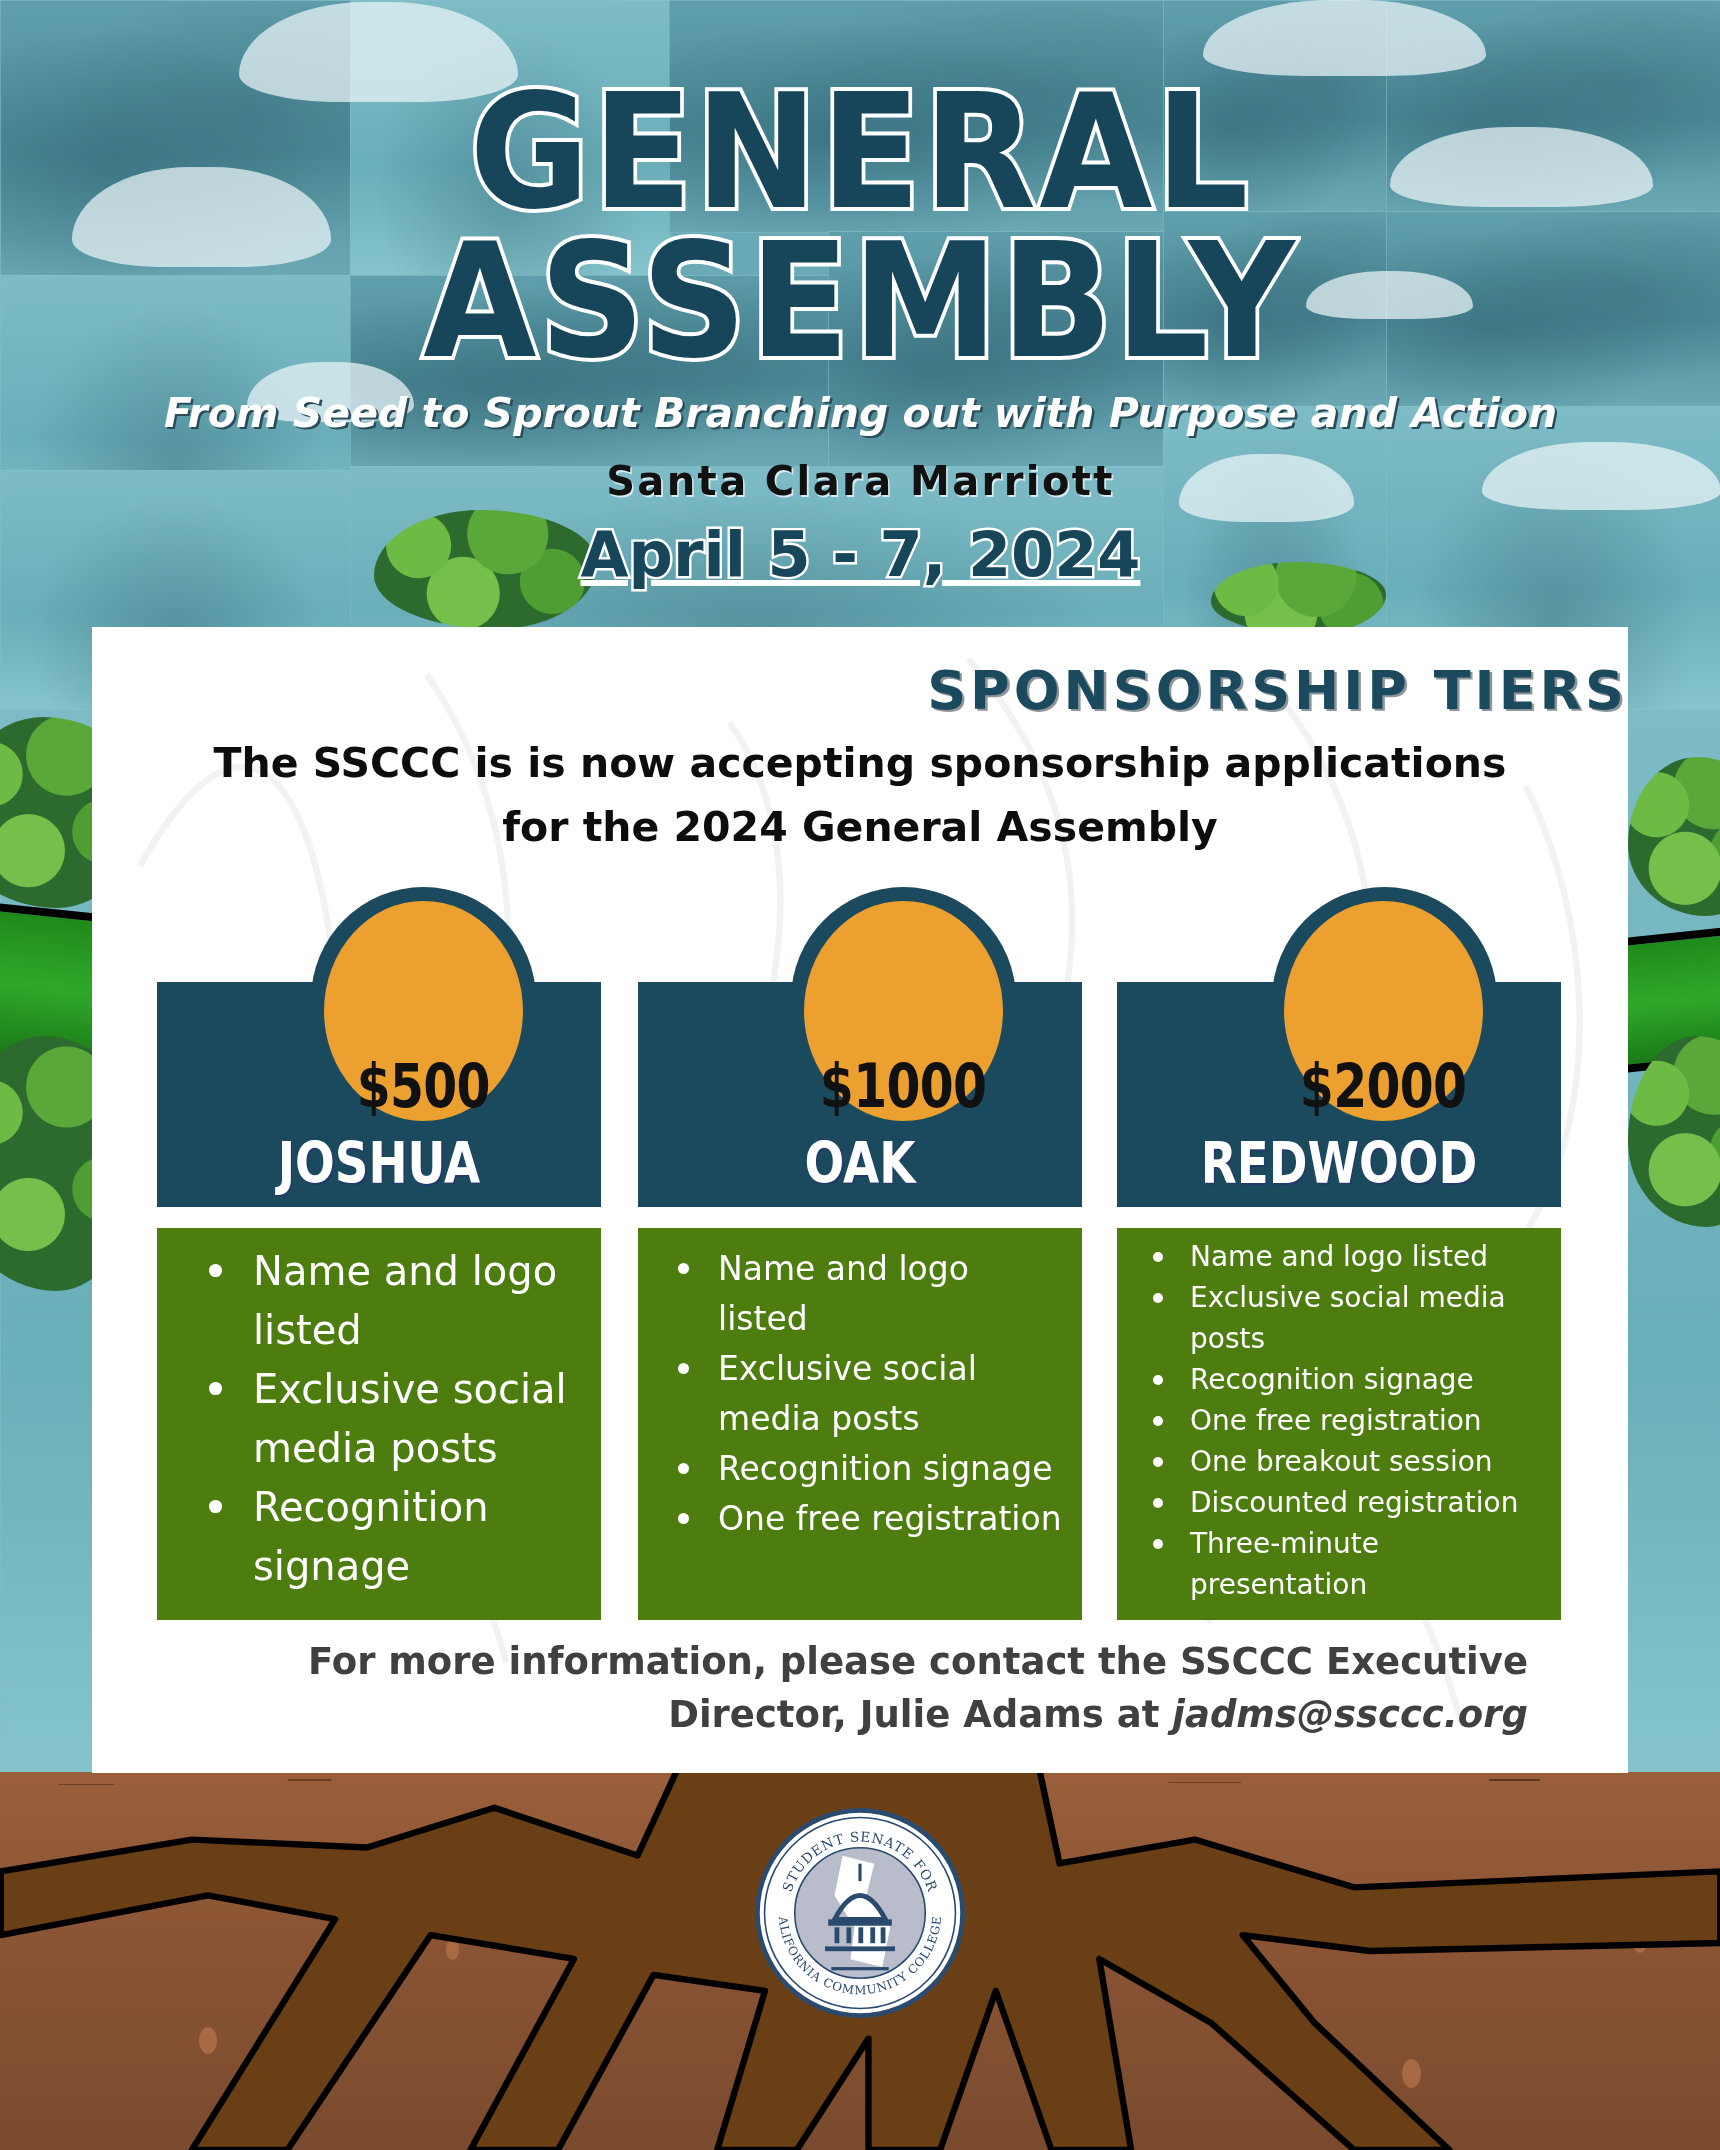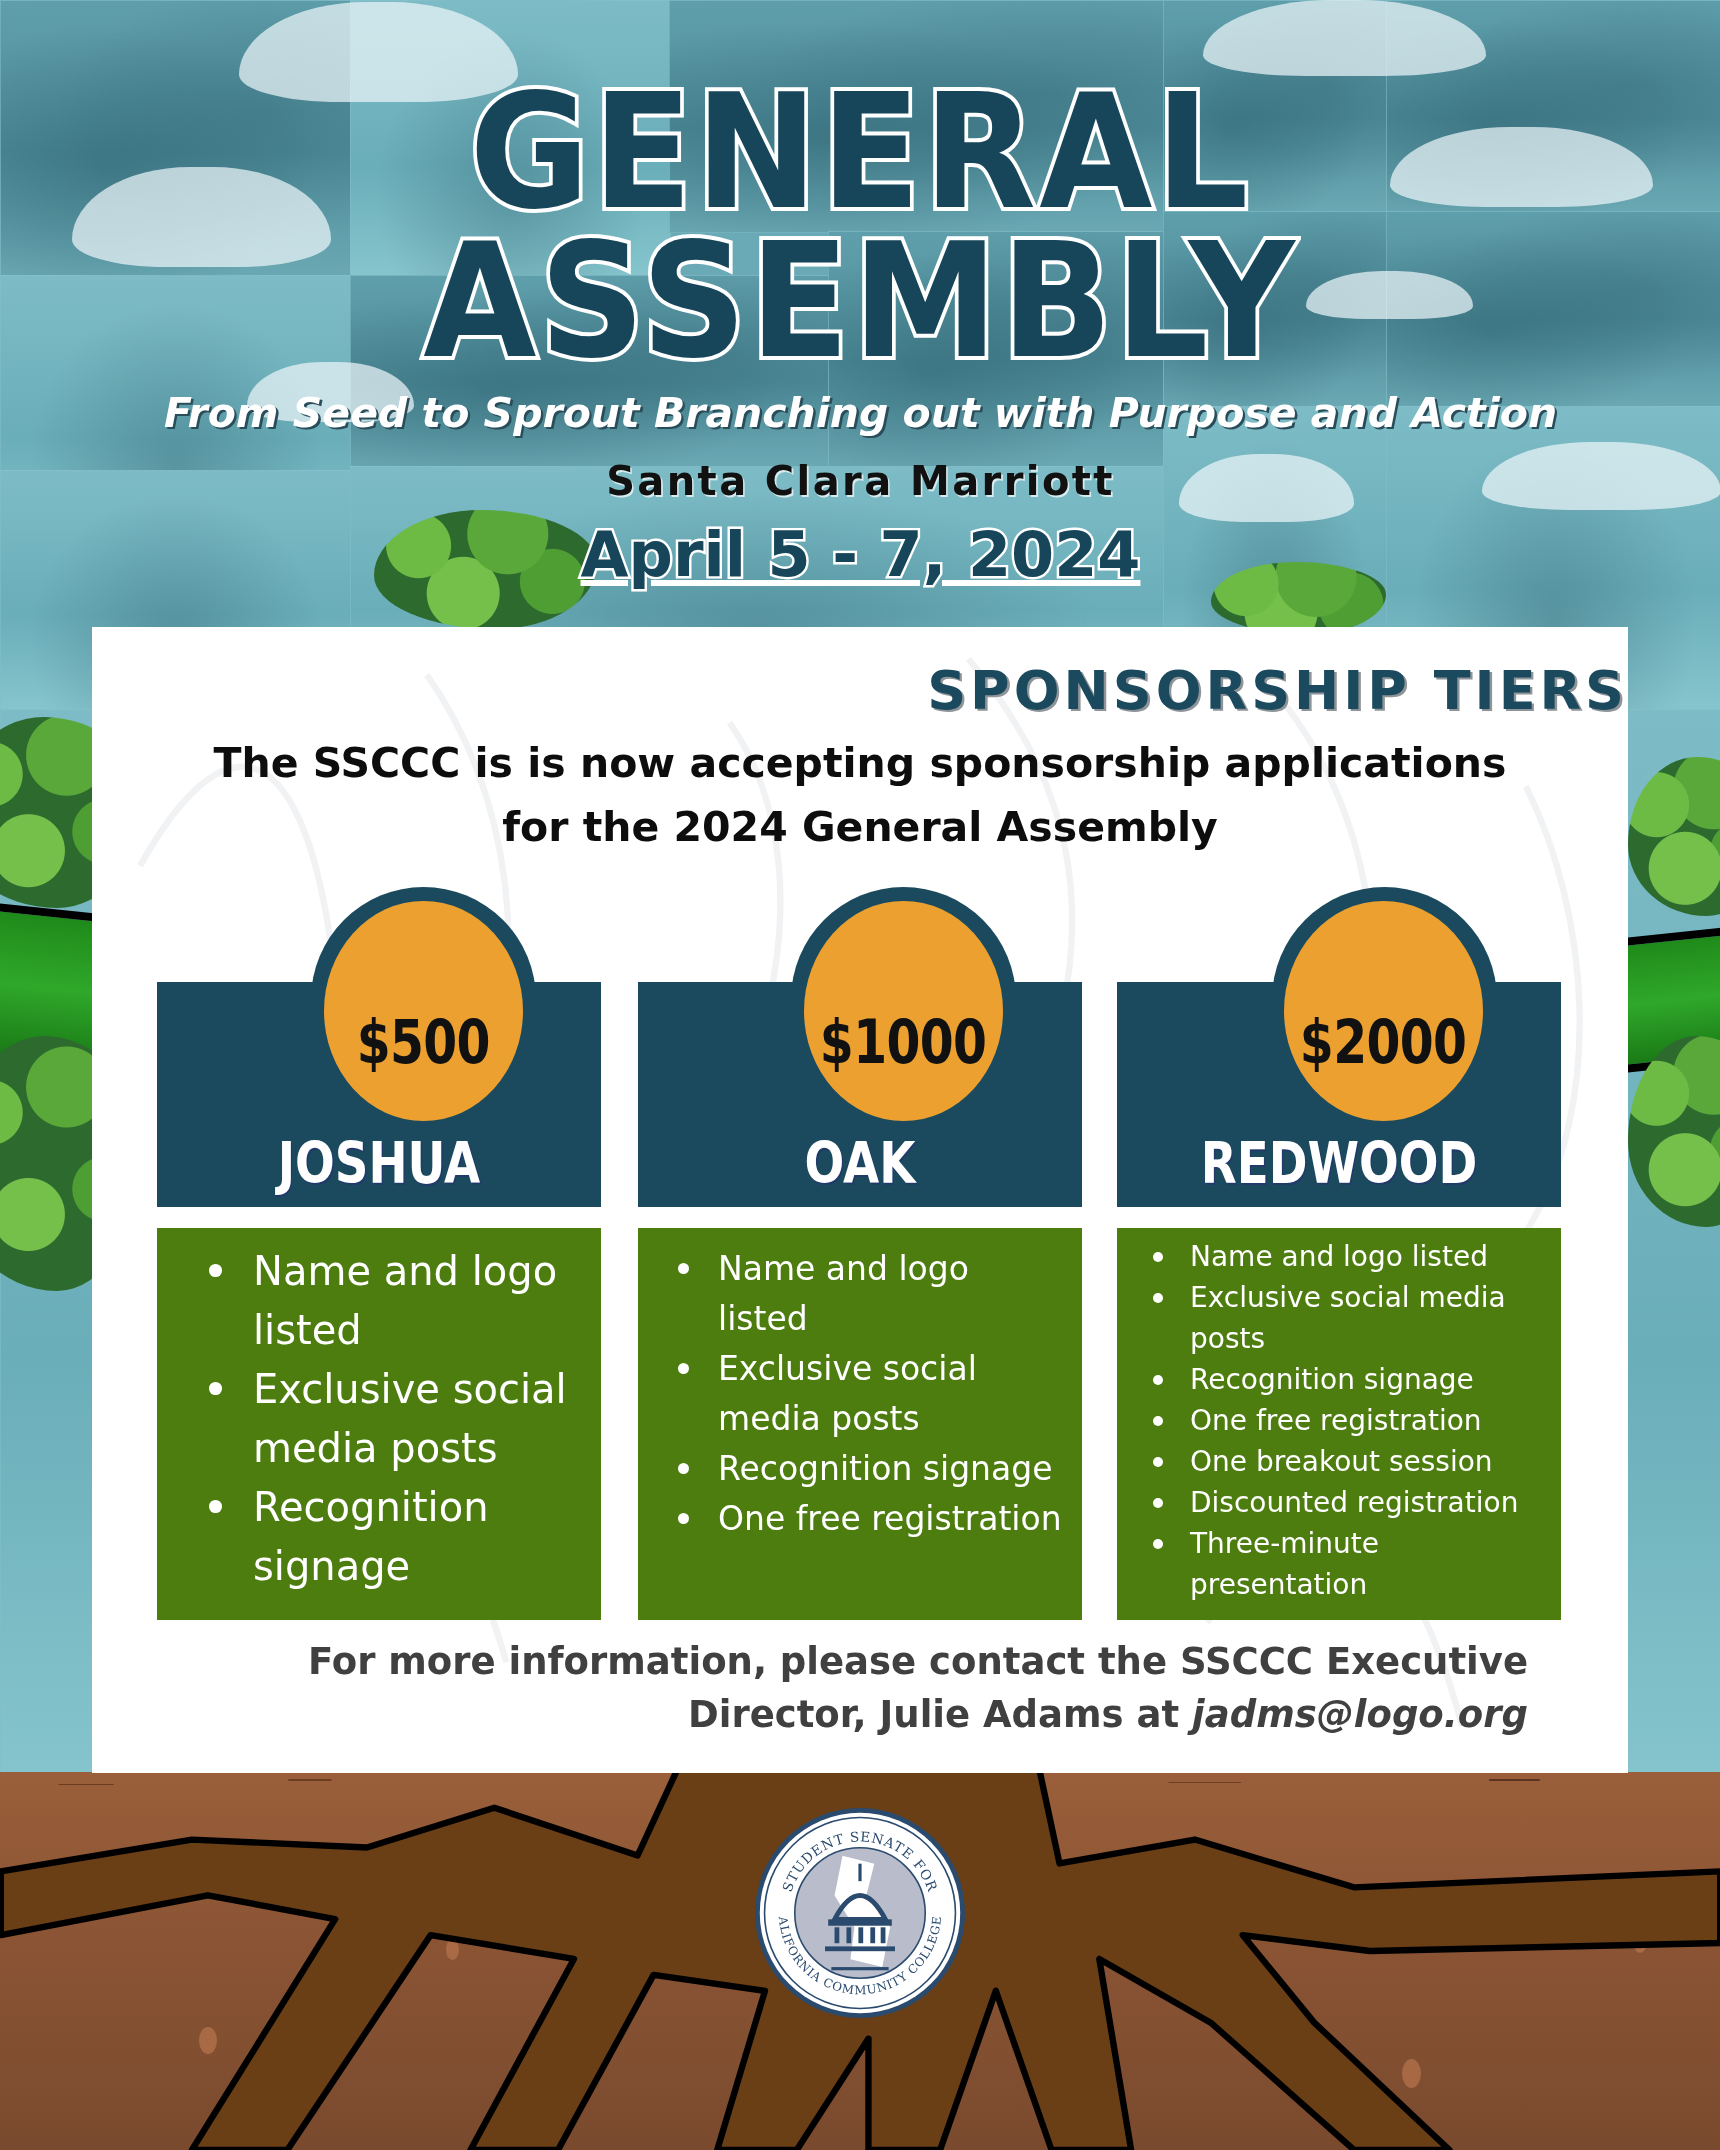--- a/index.html
+++ b/index.html
@@ -103,21 +103,21 @@
     .tier-head {
       position: absolute; top: 355px; width: 444px; height: 225px;
       background: #1b4a5e;
     }
     .tier-arch {
       position: absolute; top: 260px; width: 225px; height: 225px; border-radius: 50%;
       background: #1b4a5e;
     }
     .tier-coin {
       position: absolute; top: 274px; width: 199px; height: 220px; border-radius: 50%;
-      background: #eba030; display: flex; align-items: center; justify-content: center;
+      background: #eba030; display: flex; align-items: flex-end; justify-content: center;
     }
     .tier-price {
       margin-top: 61px; font-weight: bold; font-size: 61px; color: #111111;
       transform: scaleX(0.8); letter-spacing: -0.8px;
     }
     .tier-name {
       position: absolute; top: 503px; width: 444px; text-align: center;
       font-weight: bold; font-size: 57px; color: #ffffff;
       transform: scaleX(0.82); text-shadow: 1.6px 1.6px 0 #223a6a;
     }
@@ -276,21 +276,21 @@
       <li>One breakout session</li>
       <li>Discounted registration</li>
       <li>Three-minute presentation</li>
     </ul>
   </div>
 
   <div class="contact">
     <div>For more information, please contact the SSCCC Executive</div>
     <div>
       <span>Director, Julie Adams at</span>
-      <span class="email">jadms@logo.org</span>
+      <span class="email">jadms@ssccc.org</span>
     </div>
   </div>
 </div>
 
 <div class="seal">
   <svg width="210" height="210" viewBox="0 0 264 264">
     <defs>
       <path id="arcTop" d="M 42 132 A 90 90 0 0 1 222 132"></path>
       <path id="arcBottom" d="M 30 132 A 102 102 0 0 0 234 132"></path>
     </defs>

